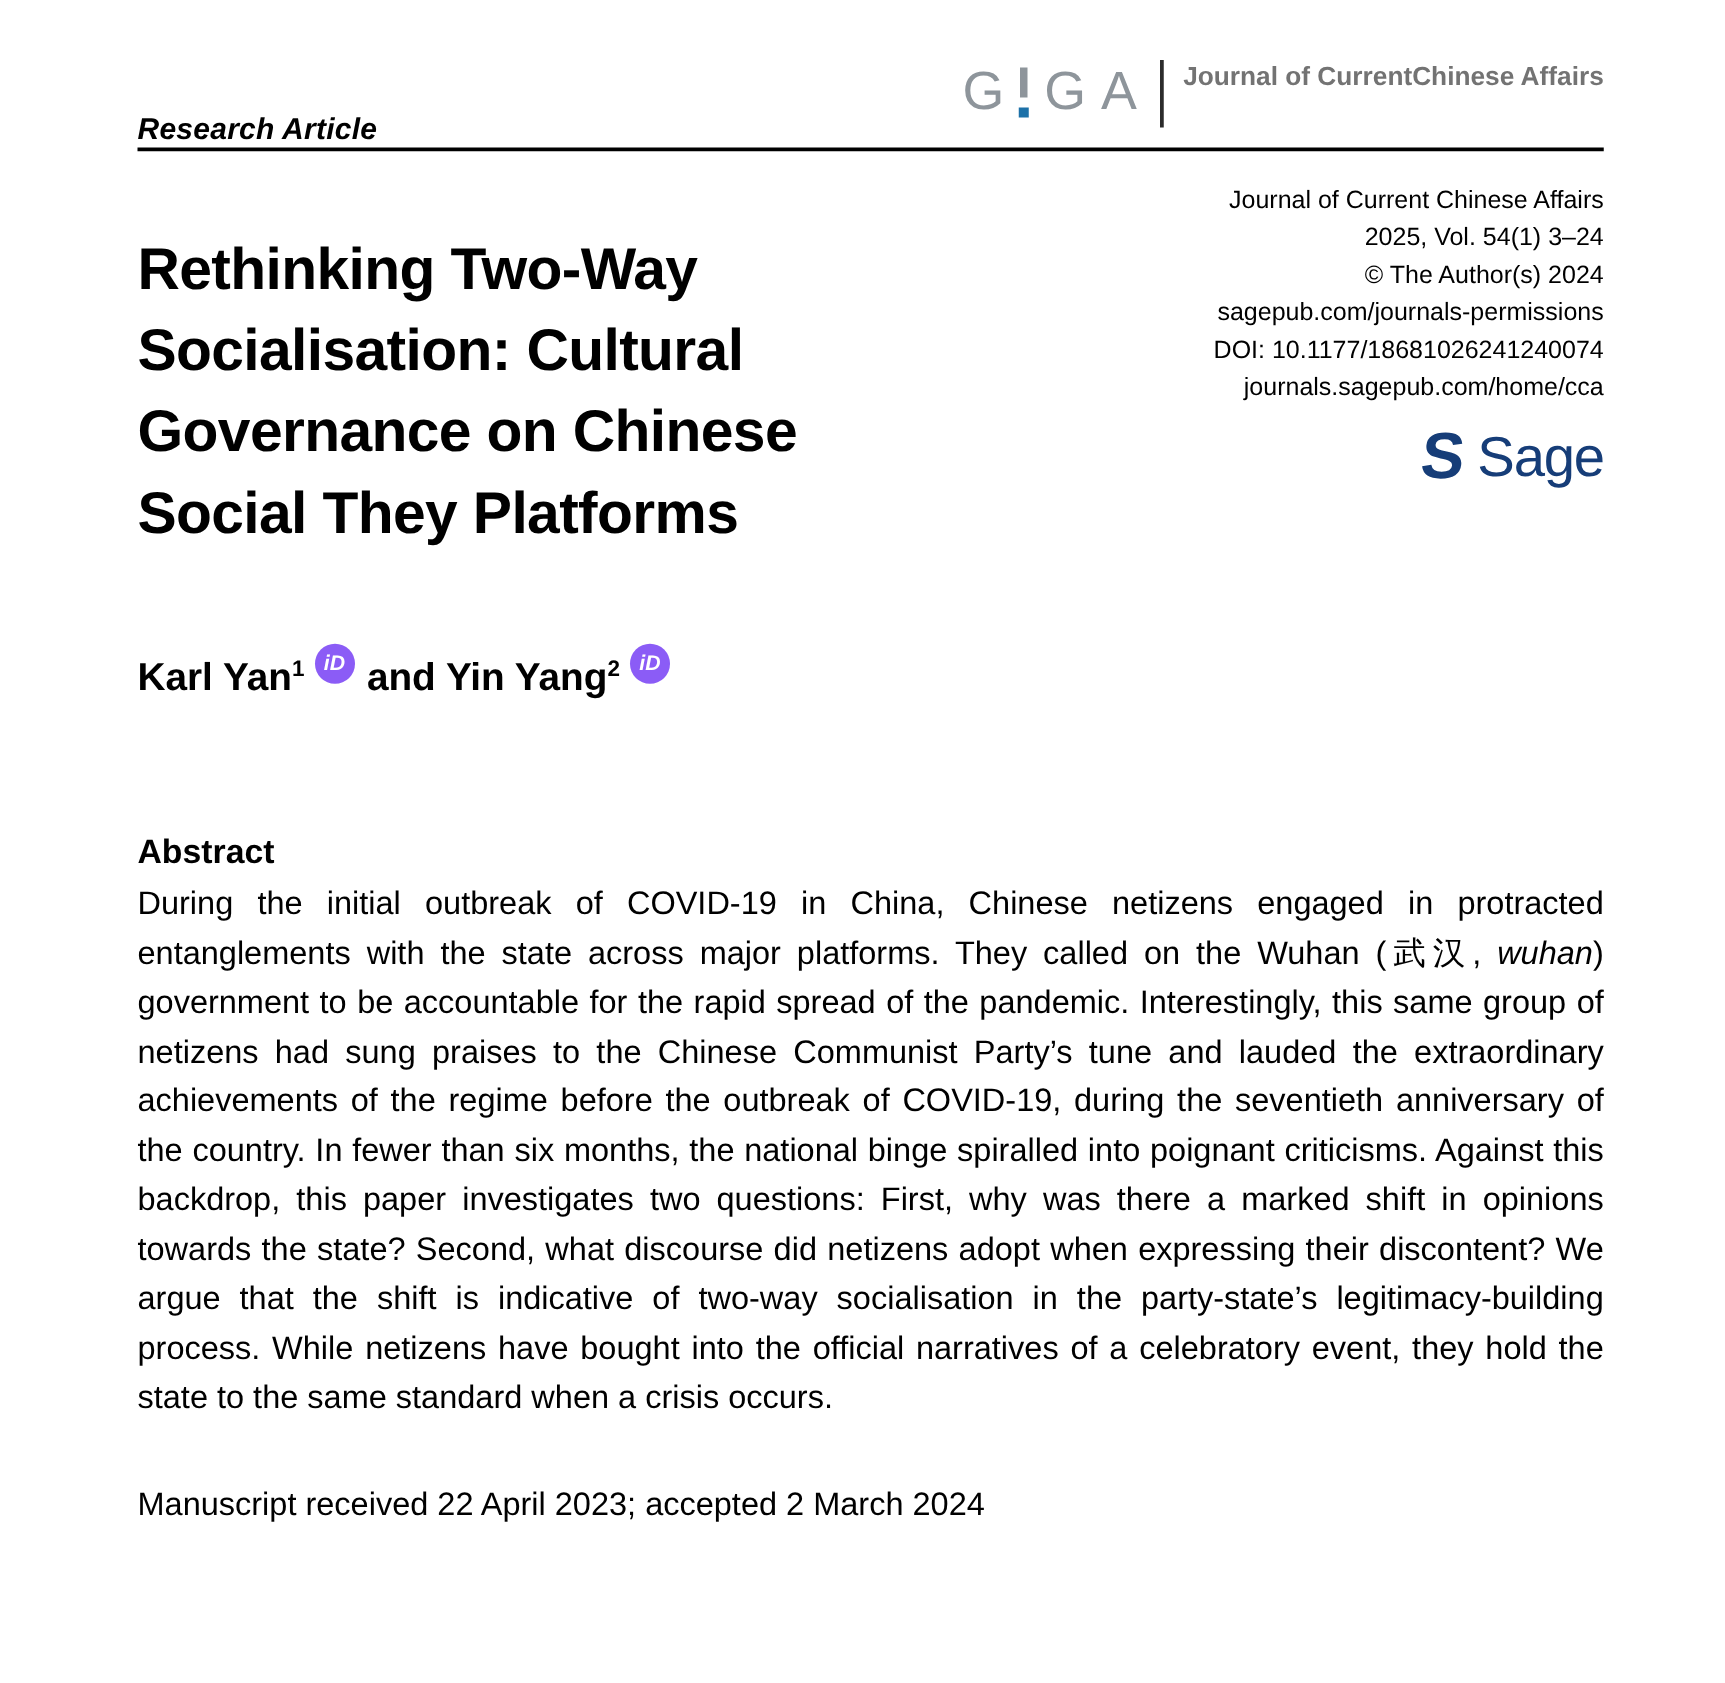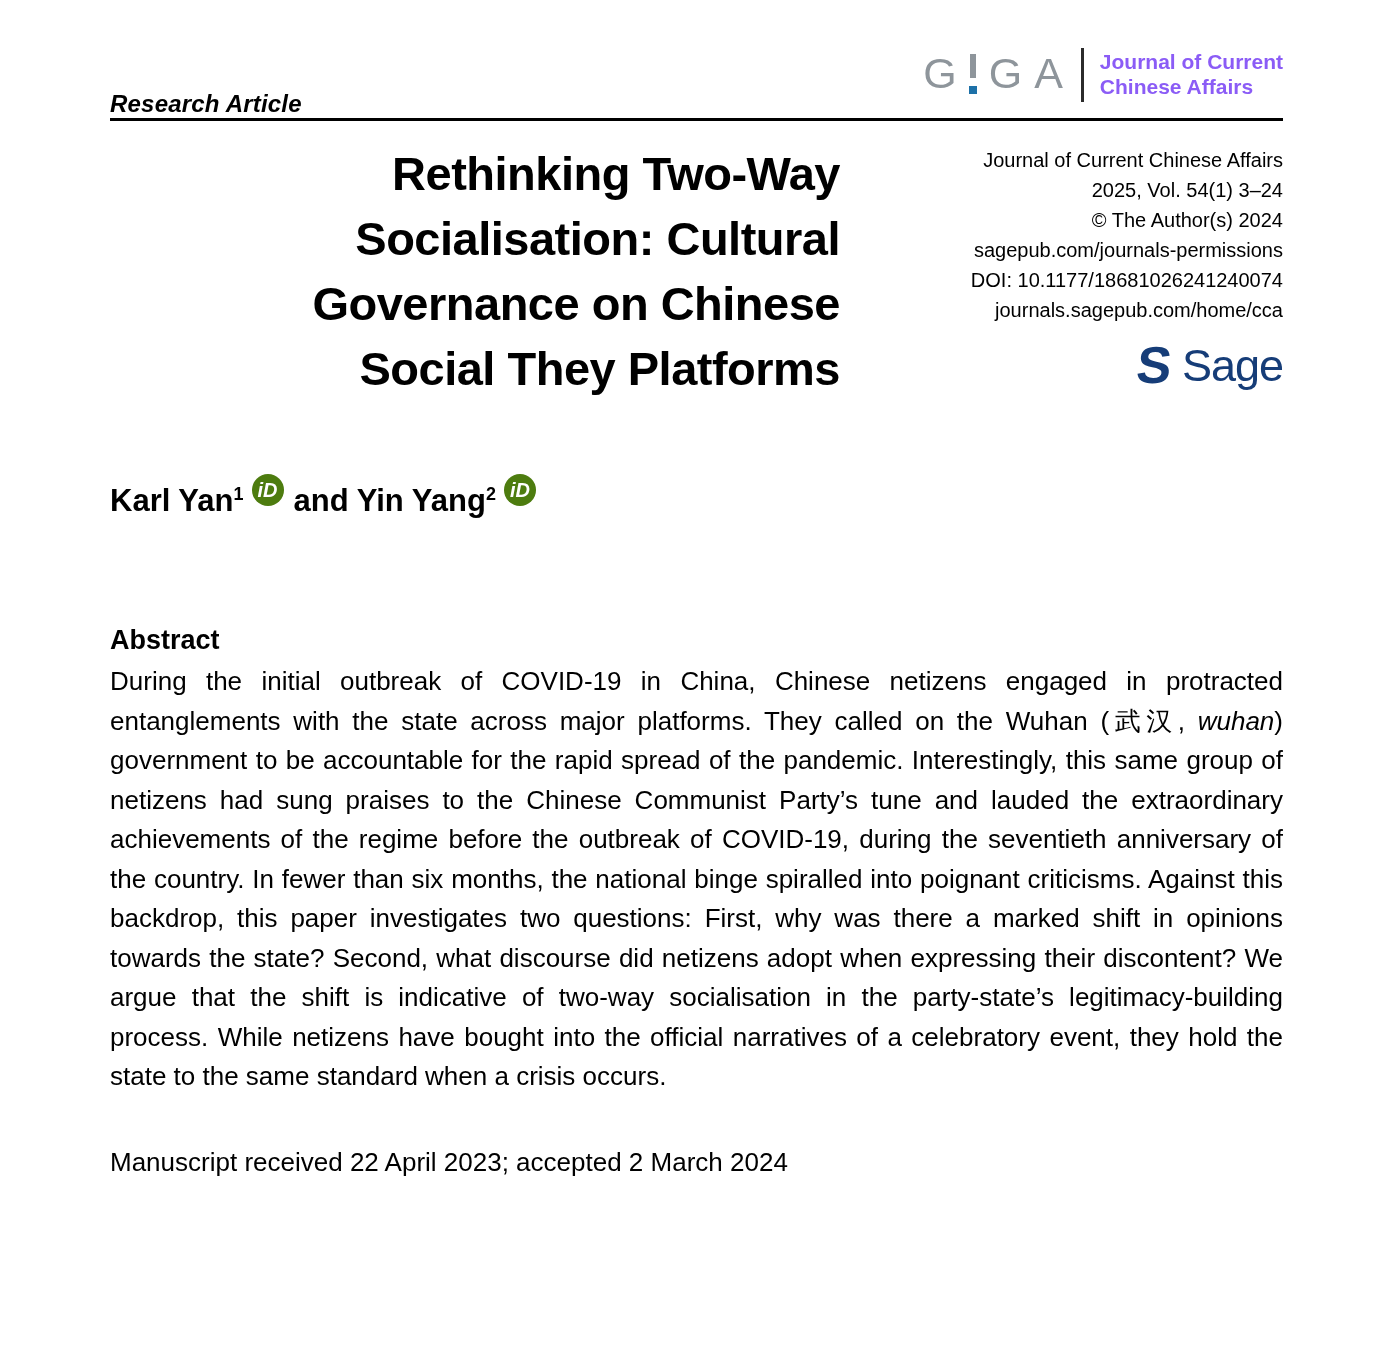--- a/index.html
+++ b/index.html
@@ -53,41 +53,41 @@
   .giga-i-bar { width: 6px; height: 24px; background: #8e959b; }
   .giga-i-dot { width: 8px; height: 8px; background: #1d71a8; }
   .giga-divider {
     width: 3px;
     height: 54px;
     background: #2b2b2b;
     margin: -4px 16px 0 6px;
   }
   .giga-journal {
     display: flex;
-    flex-direction: column;
+    flex-direction: row;
     font-size: 21px;
     line-height: 25px;
     font-weight: 700;
-    color: #8b5cf6;
+    color: #737373;
     margin-top: -3px;
   }
 
   .rule {
     border: 0;
     border-top: 3px solid #000;
     width: 100%;
   }
 
   
   .columns {
     display: flex;
     justify-content: space-between;
     align-items: flex-start;
   }
-  .left-col { width: 730px; padding-top: 20px; text-align: right; }
+  .left-col { width: 730px; padding-top: 61px; }
   .article-title {
     font-size: 47px;
     font-weight: 700;
     line-height: 65px;
     letter-spacing: -0.5px;
   }
   .title-line { display: block; }
 
   .right-col {
     width: 400px;
@@ -130,23 +130,23 @@
     font-size: 58%;
     vertical-align: super;
   }
   .orcid {
     display: inline-flex;
     align-items: center;
     justify-content: center;
     width: 32px;
     height: 32px;
     border-radius: 50%;
-    background: #4d7c0f;
+    background: #8b5cf6;
     color: #ffffff;
-    font-size: 20px;
+    font-size: 17px;
     font-weight: 700;
     font-style: italic;
     vertical-align: middle;
     position: relative;
     top: -5px;
     margin: 0 10px 16px 8px;
   }
   .author-connector { font-weight: 700; }
 
   

